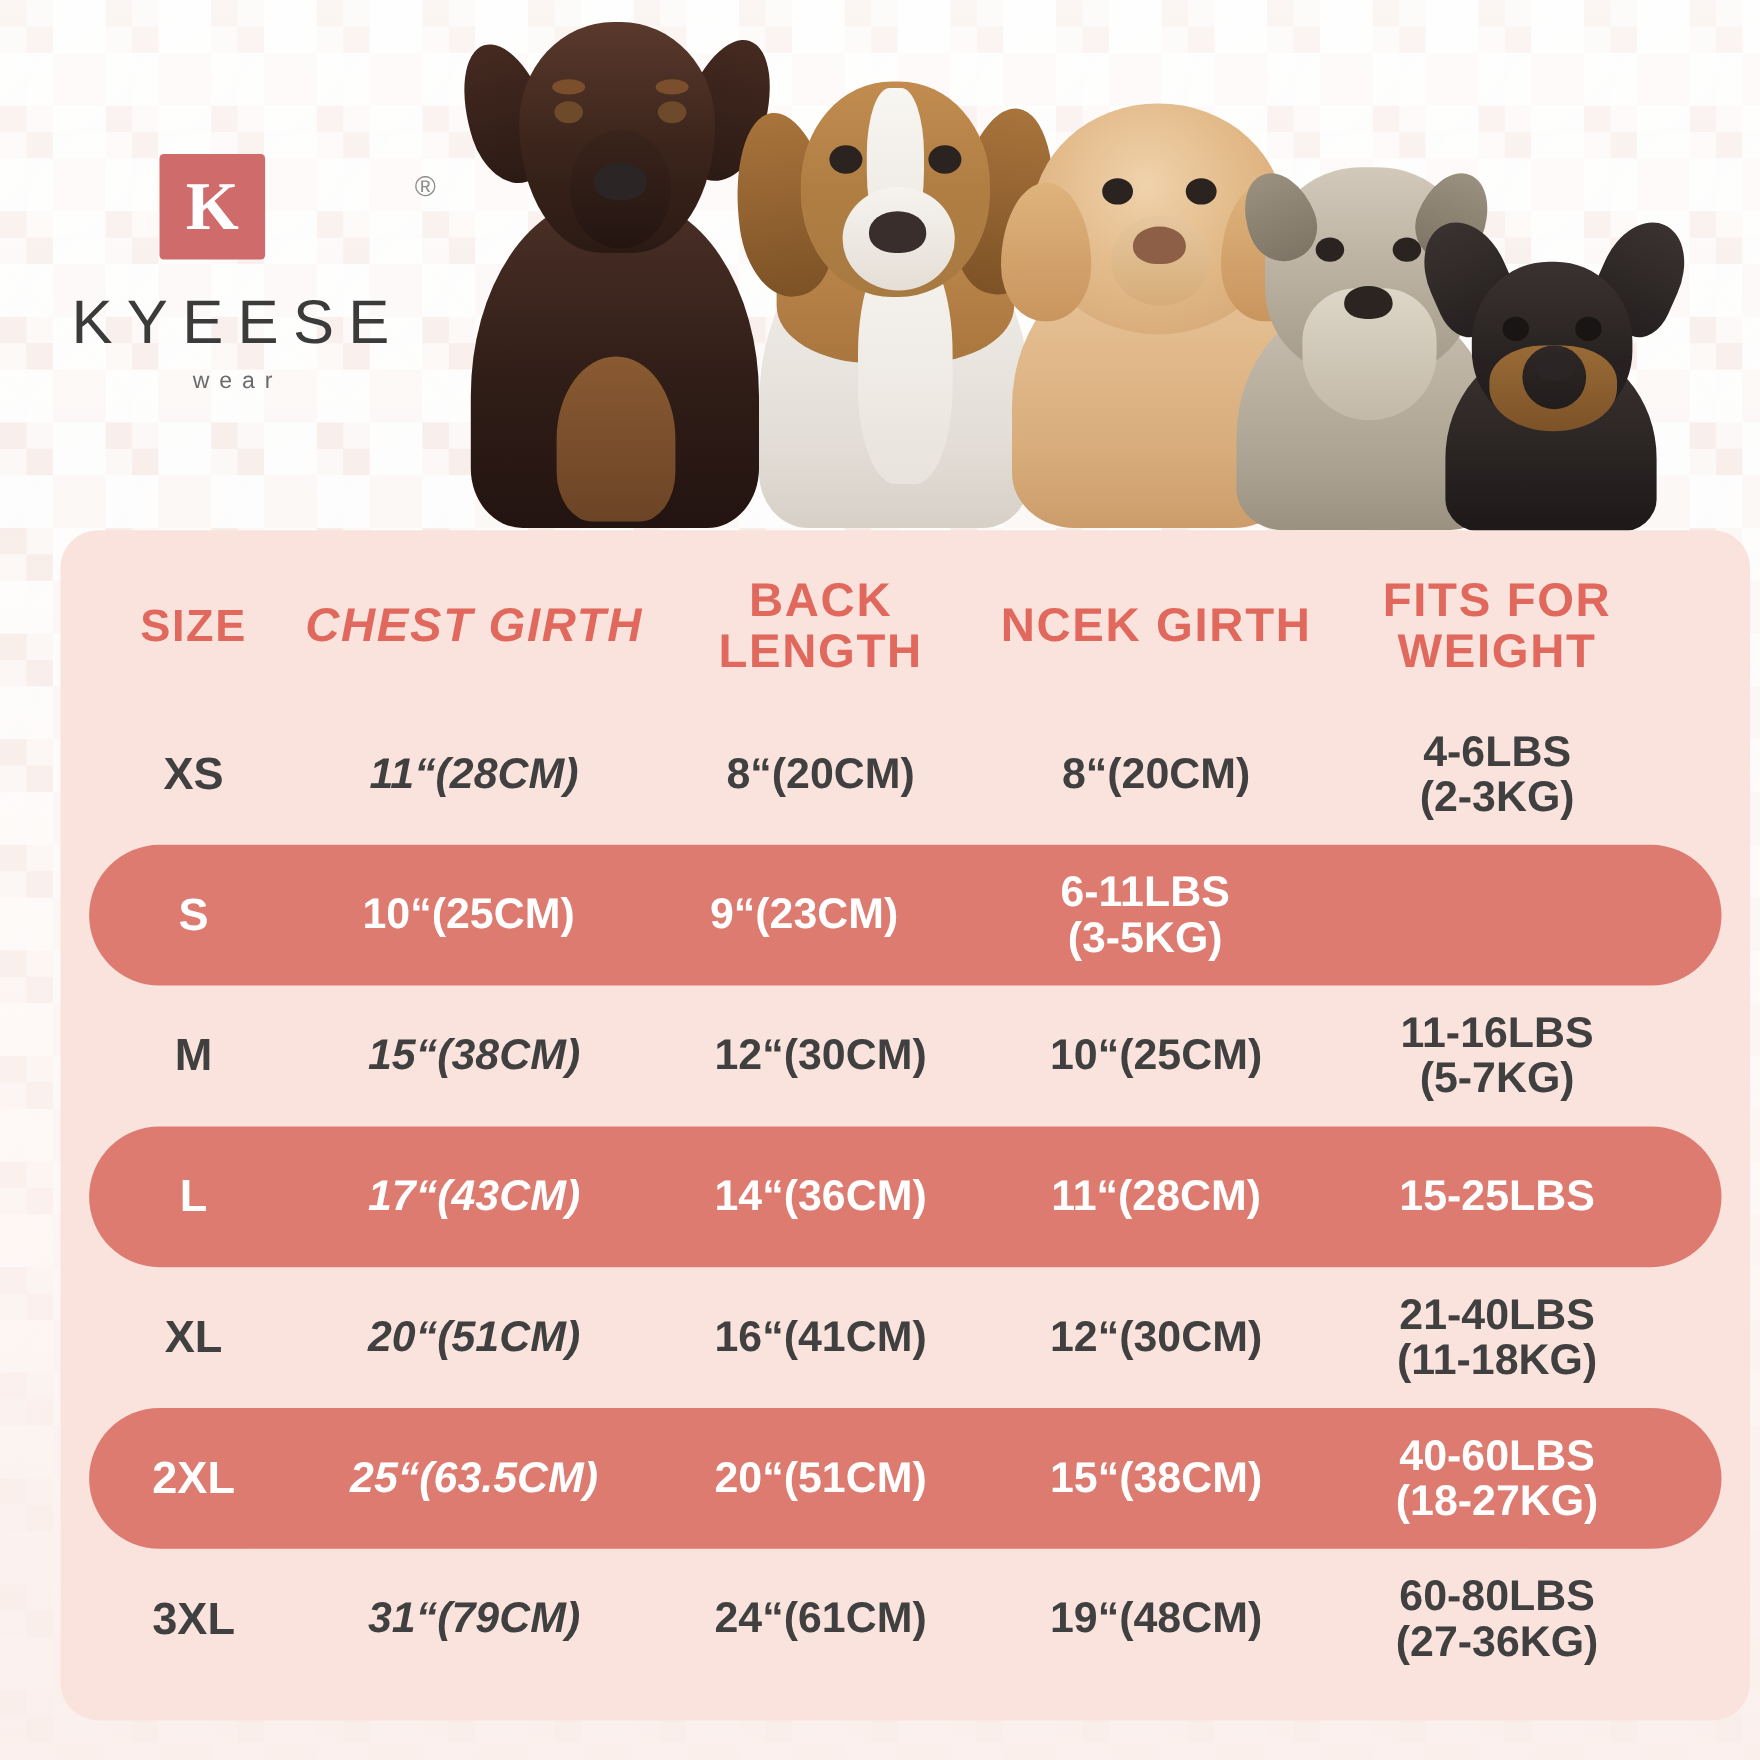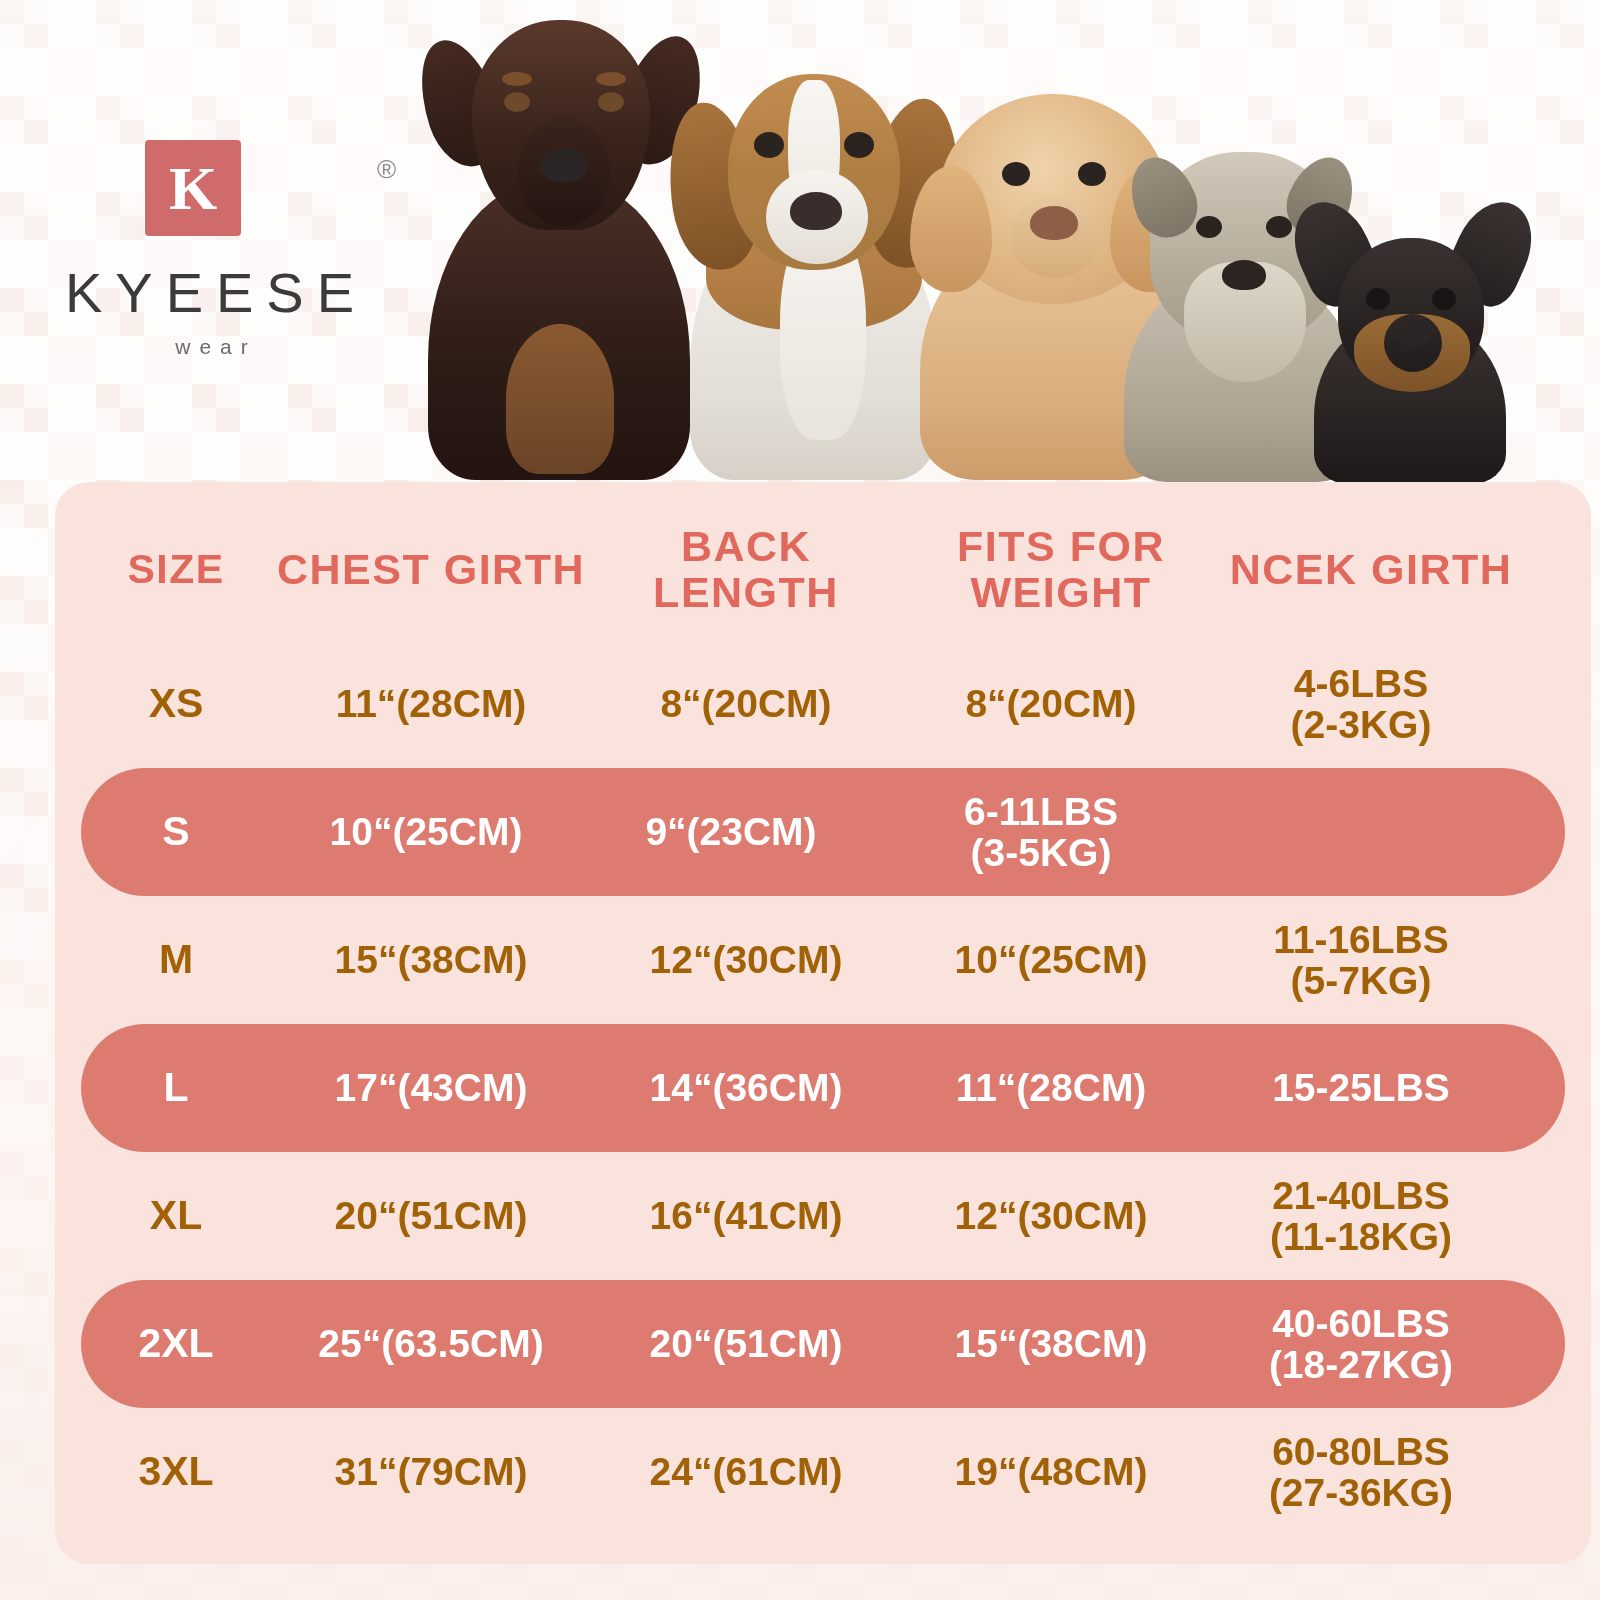--- a/index.html
+++ b/index.html
@@ -158,35 +158,35 @@
     position: relative;
   }
   .row.head { height: 140px; }
   .row.alt { background: #dd7b71; }
   .cell {
     text-align: center;
     font-weight: bold;
     line-height: 1.06;
   }
   .c-size   { width: 190px; }
-  .c-chest  { width: 320px; }
+  .c-chest  { width: 320px; font-style: italic; }
   .c-back   { width: 310px; }
   .c-neck   { width: 300px; }
   .c-weight { width: 320px; }
 
   .row.head .cell {
     color: #e0685c;
     font-size: 43px;
     letter-spacing: 1.5px;
     text-transform: uppercase;
   }
   .row.head .c-size { font-size: 41px; }
 
   .row .cell {
-    color: #a16207;
+    color: #404040;
     font-size: 39px;
     font-weight: bold;
   }
   .row.alt .cell { color: #ffffff; }
   .row .c-size { font-size: 41px; font-weight: bold; }
   .cell .sub { display: block; font-size: 39px; }
 </style>
 </head>
 <body>
 
@@ -270,22 +270,22 @@
     <div class="brand-sub">wear</div>
   </div>
 
   <div class="card">
     <div class="table">
 
       <div class="row head">
         <div class="cell c-size">SIZE</div>
         <div class="cell c-chest">CHEST GIRTH</div>
         <div class="cell c-back">BACK LENGTH</div>
+        <div class="cell c-neck">NCEK GIRTH</div>
         <div class="cell c-weight">FITS FOR WEIGHT</div>
-        <div class="cell c-neck">NCEK GIRTH</div>
       </div>
 
       <div class="row">
         <div class="cell c-size">XS</div>
         <div class="cell c-chest">11“(28CM)</div>
         <div class="cell c-back">8“(20CM)</div>
         <div class="cell c-neck">8“(20CM)</div>
         <div class="cell c-weight">
           <span>4-6LBS</span>
           <span class="sub">(2-3KG)</span>

